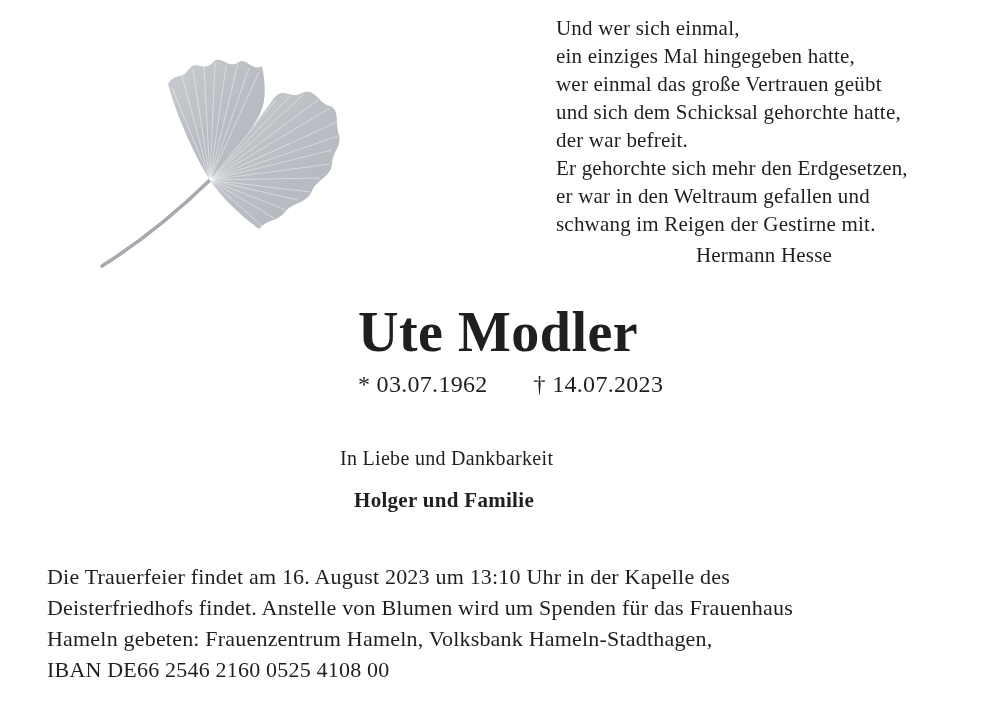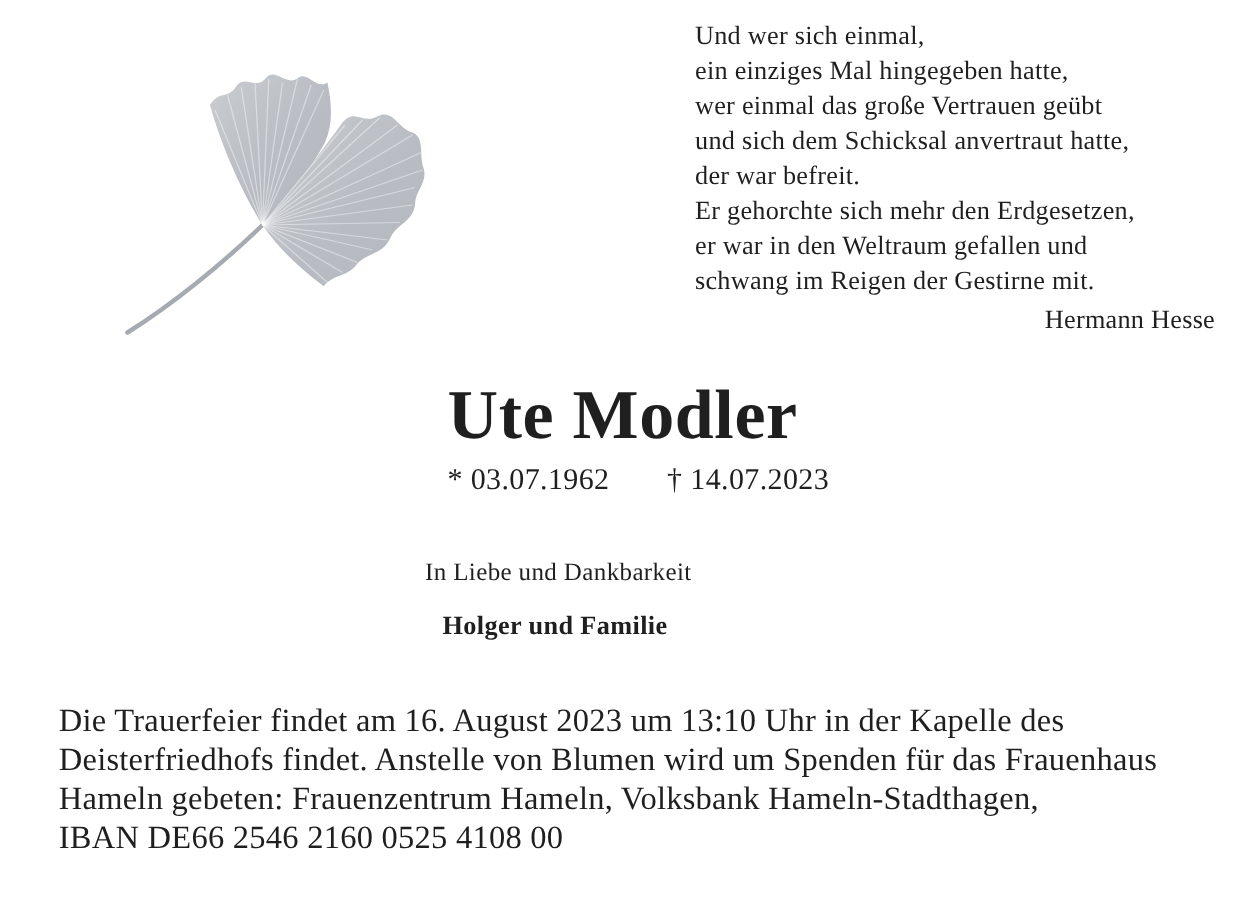--- a/index.html
+++ b/index.html
@@ -15,21 +15,21 @@
   .leaf {
     position:absolute; left:92px; top:48px;
     width:252px; height:228px;
   }
   .poem {
     position:absolute; left:556px; top:14px; width:416px;
     font-size:21px; line-height:28px;
     letter-spacing:0.2px;
   }
   .poem-attribution {
-    text-align:right; margin-top:3px;
+    text-align:center; margin-top:3px;
   }
   .name {
     position:absolute; left:358px; top:300px;
     font-size:56px; font-weight:bold; line-height:1.15;
     letter-spacing:0.5px; white-space:nowrap;
   }
   .dates {
     position:absolute; left:358px; top:371px;
     font-size:24px; display:flex; gap:46px; white-space:nowrap;
     letter-spacing:0.3px;
@@ -37,21 +37,21 @@
   .closing {
     position:absolute; left:340px; top:447px;
     font-size:20px; letter-spacing:0.3px; white-space:nowrap;
   }
   .mourners {
     position:absolute; left:354px; top:488px;
     font-size:21px; font-weight:bold; letter-spacing:0.3px; white-space:nowrap;
   }
   .announcement {
     position:absolute; left:47px; top:561px; width:900px;
-    font-size:26px; line-height:31px; letter-spacing:0.2px;
+    font-size:22px; line-height:31px; letter-spacing:0.2px;
   }
 </style>
 </head>
 <body>
 
 <div class="page">
 
   <svg class="leaf" viewBox="0 0 252 228" aria-hidden="true">
     <defs>
       <linearGradient id="leafGrad" x1="0" y1="0" x2="1" y2="1">
@@ -92,21 +92,21 @@
       <path d="M118,132 L194,162"></path>
         <path d="M118,132 L182,170"></path>
         <path d="M118,132 L170,178"></path>
     </g>
   </svg>
 
   <div class="poem">
     <div>Und wer sich einmal,</div>
     <div>ein einziges Mal hingegeben hatte,</div>
     <div>wer einmal das große Vertrauen geübt</div>
-    <div>und sich dem Schicksal anvertraut hatte,</div>
+    <div>und sich dem Schicksal gehorchte hatte,</div>
     <div>der war befreit.</div>
     <div>Er gehorchte sich mehr den Erdgesetzen,</div>
     <div>er war in den Weltraum gefallen und</div>
     <div>schwang im Reigen der Gestirne mit.</div>
     <div class="poem-attribution">Hermann Hesse</div>
   </div>
 
   <div class="name">Ute Modler</div>
 
   <div class="dates">

